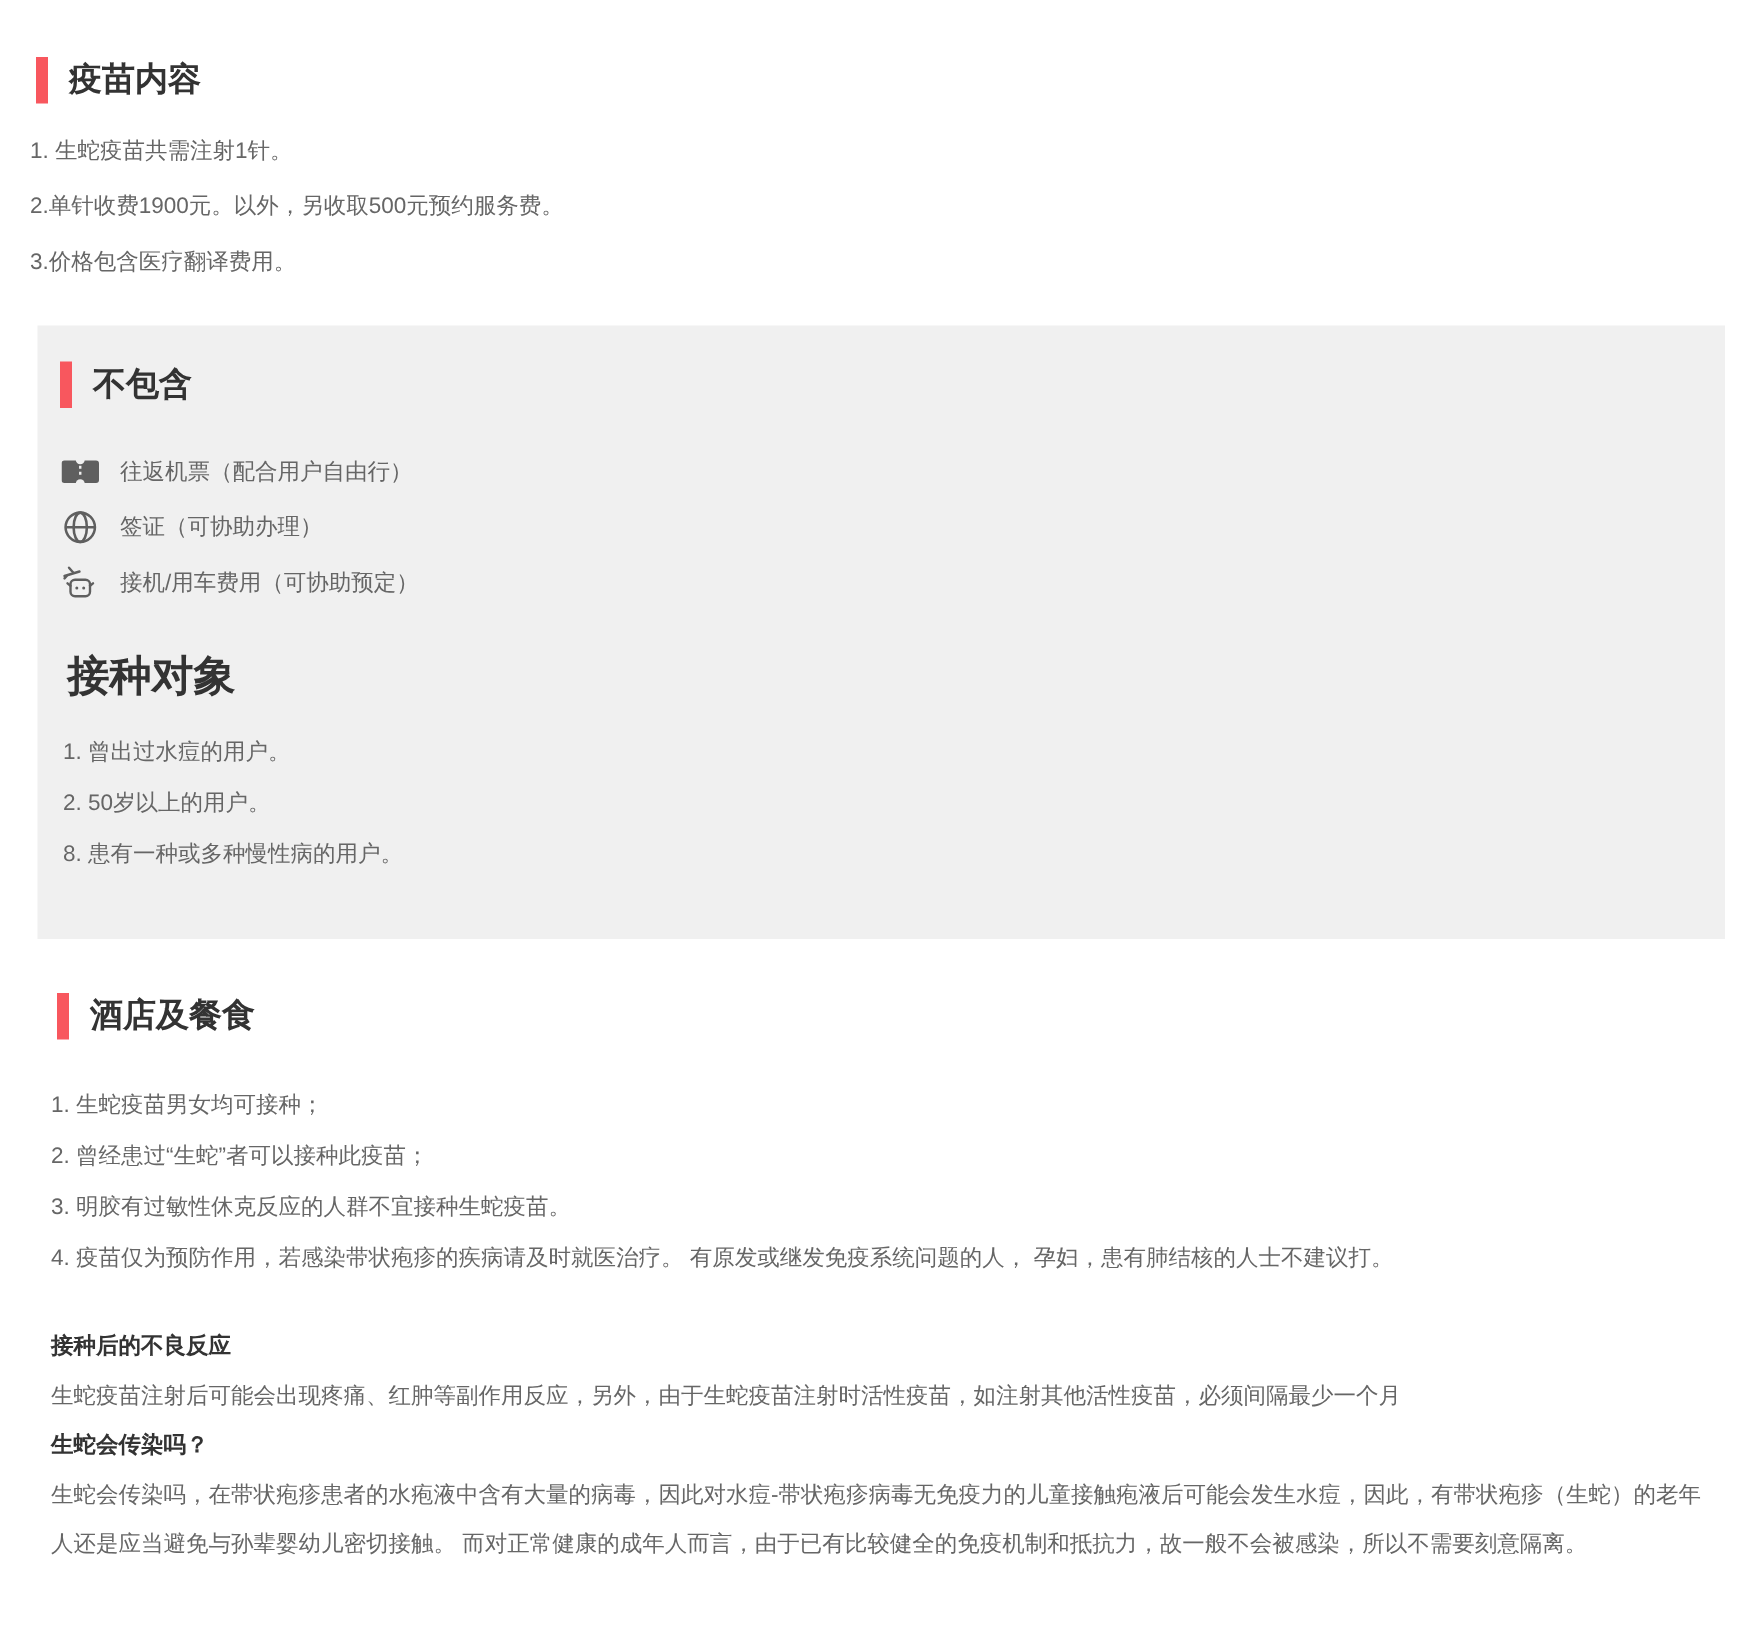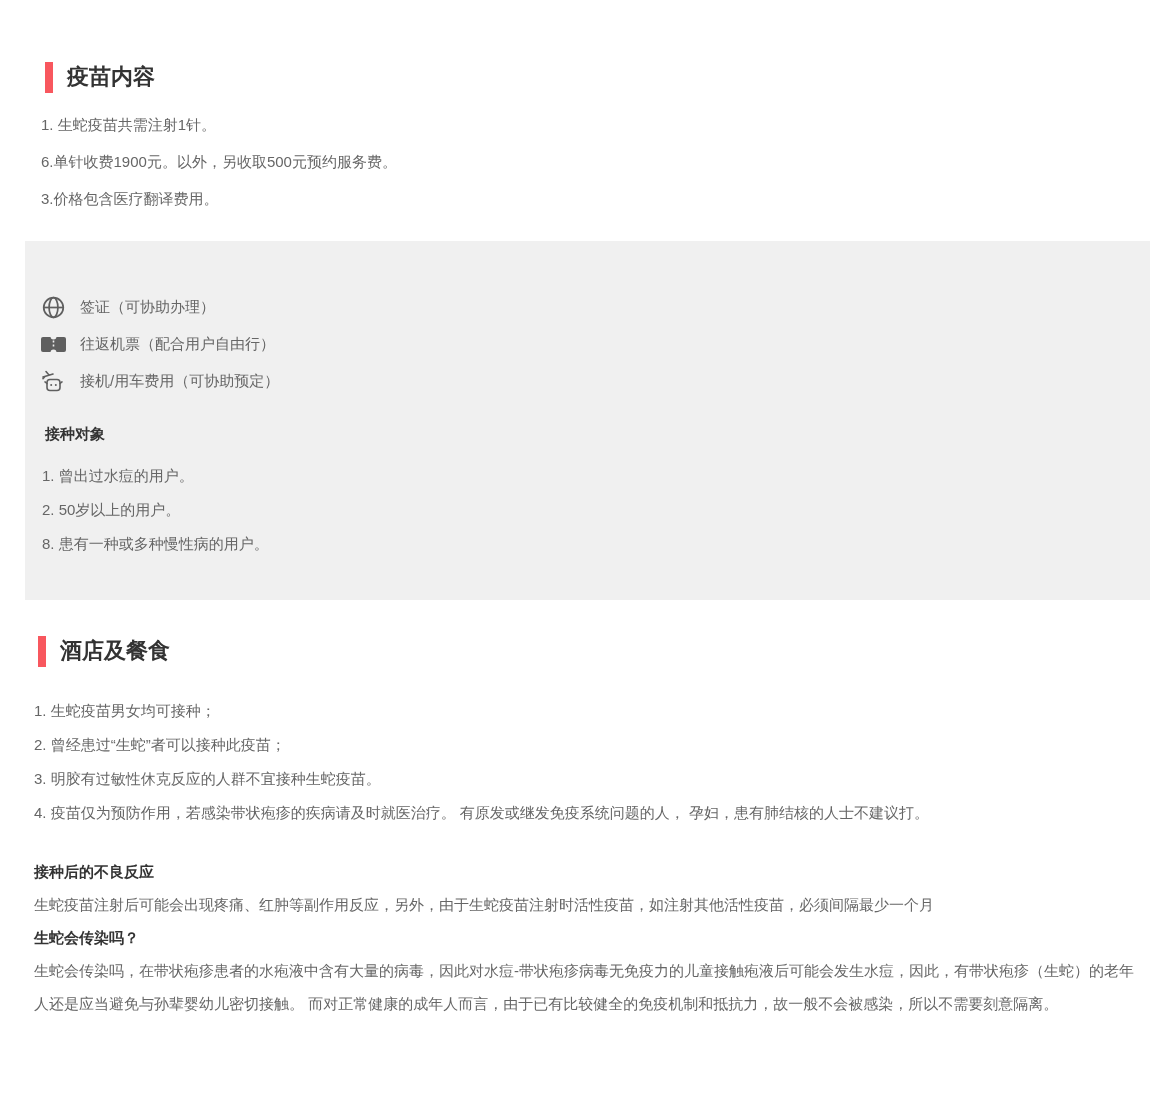--- a/index.html
+++ b/index.html
@@ -37,22 +37,21 @@
   .sec-title{
     font-size:22px;
     font-weight:bold;
     color:var(--heading);
     margin:0;
     line-height:1.2;
   }
 
   
   .sec-vaccine{
-    padding:38px 30px 0 45px;
-    margin-top:24px;
+    padding:38px 30px 0 24px;
   }
   .num-list{
     list-style:none;
     margin:24px 0 0 -4px;
     padding:0;
     font-size:15px;
     color:var(--body);
   }
   .num-list li{
     margin-bottom:21px;
@@ -81,21 +80,21 @@
   }
   .icon{
     display:inline-flex;
     align-items:center;
     justify-content:center;
     width:26px;
     height:24px;
     flex:0 0 auto;
   }
   .sub-head{
-    font-size:15px;
+    font-size:28px;
     font-weight:bold;
     color:var(--heading);
     margin:32px 0 0 5px;
   }
   .gray-box .num-list{
     margin-top:24px;
     margin-left:2px;
   }
   .gray-box .num-list li{margin-bottom:18px;}
 
@@ -137,48 +136,52 @@
 
 <div class="page">
 
   <section class="sec-vaccine">
     <div class="title-row">
       <span class="red-bar"></span>
       <h2 class="sec-title">疫苗内容</h2>
     </div>
     <ul class="num-list">
       <li>1. 生蛇疫苗共需注射1针。</li>
-      <li>6.单针收费1900元。以外，另收取500元预约服务费。</li>
+      <li>2.单针收费1900元。以外，另收取500元预约服务费。</li>
       <li>3.价格包含医疗翻译费用。</li>
     </ul>
   </section>
 
   <section class="gray-box">
+    <div class="title-row">
+      <span class="red-bar"></span>
+      <h2 class="sec-title">不包含</h2>
+    </div>
 
     <ul class="icon-list">
-      <li>
-        <span class="icon">
-          <svg width="23" height="23" viewBox="0 0 24 24" fill="none" stroke="#5f5f5f" stroke-width="1.8">
-            <circle cx="12" cy="12" r="10.2"></circle>
-            <ellipse cx="12" cy="12" rx="4.6" ry="10.2"></ellipse>
-            <line x1="1.8" y1="12" x2="22.2" y2="12"></line>
-          </svg>
-        </span>
-        <span>签证（可协助办理）</span>
-      </li>
       <li>
         <span class="icon">
           <svg width="25" height="17" viewBox="0 0 25 17">
             <rect x="0" y="1" width="25" height="15" rx="2" fill="#5f5f5f"></rect>
             <circle cx="12.5" cy="0.5" r="3" fill="#f0f0f0"></circle>
             <circle cx="12.5" cy="16.5" r="3" fill="#f0f0f0"></circle>
             <line x1="12.5" y1="4.5" x2="12.5" y2="12.5" stroke="#f0f0f0" stroke-width="1.6" stroke-dasharray="2 2"></line>
           </svg>
         </span>
         <span>往返机票（配合用户自由行）</span>
+      </li>
+      <li>
+        <span class="icon">
+          <svg width="23" height="23" viewBox="0 0 24 24" fill="none" stroke="#5f5f5f" stroke-width="1.8">
+            <circle cx="12" cy="12" r="10.2"></circle>
+            <ellipse cx="12" cy="12" rx="4.6" ry="10.2"></ellipse>
+            <line x1="1.8" y1="12" x2="22.2" y2="12"></line>
+          </svg>
+        </span>
+        <span>签证（可协助办理）</span>
       </li>
       <li>
         <span class="icon">
           <svg width="24" height="24" viewBox="0 0 24 24" fill="none" stroke="#5f5f5f" stroke-width="1.6">
             <path d="M2 8 L12 5 M5 2.5 L8.2 6.2" stroke-linecap="round"></path>
             <path d="M3.5 8 L2 9.6" stroke-linecap="round"></path>
             <rect x="6" y="10.5" width="13" height="11" rx="3"></rect>
             <path d="M6 14.5 l-2 -1.6 M19 14.5 l2 -1.6" stroke-linecap="round"></path>
             <circle cx="10.2" cy="16" r="1" fill="#5f5f5f" stroke="none"></circle>
             <circle cx="14.8" cy="16" r="1" fill="#5f5f5f" stroke="none"></circle>

